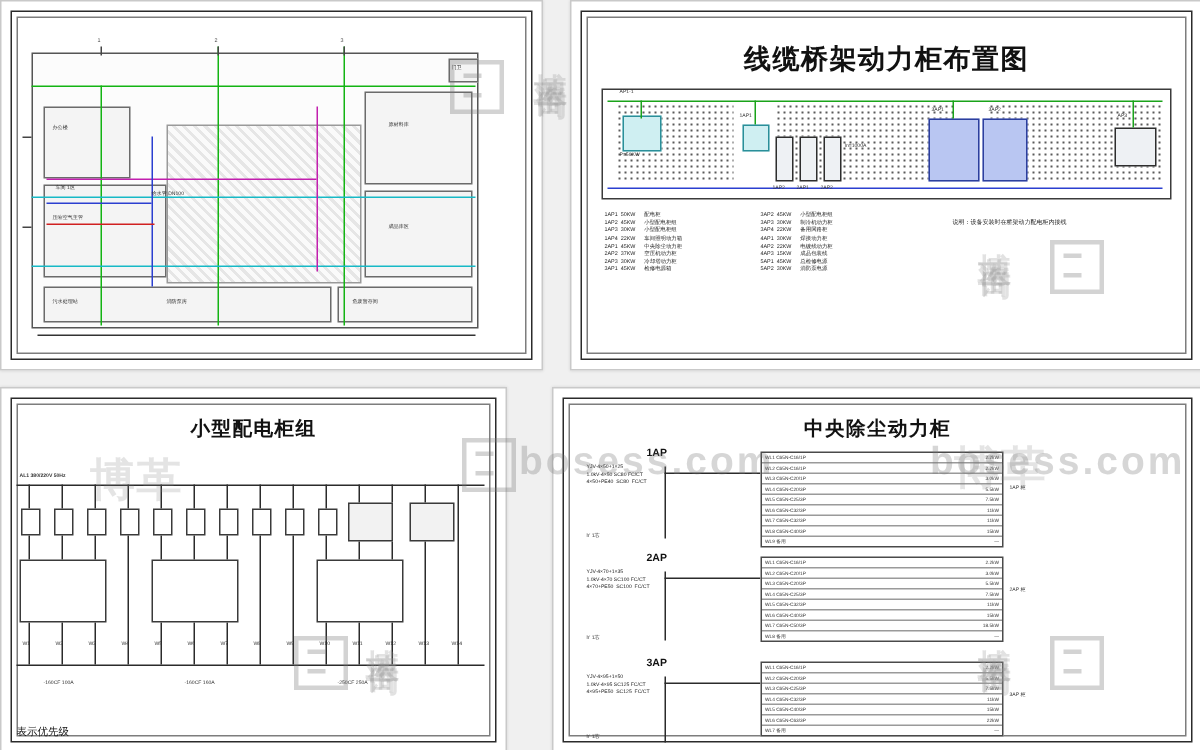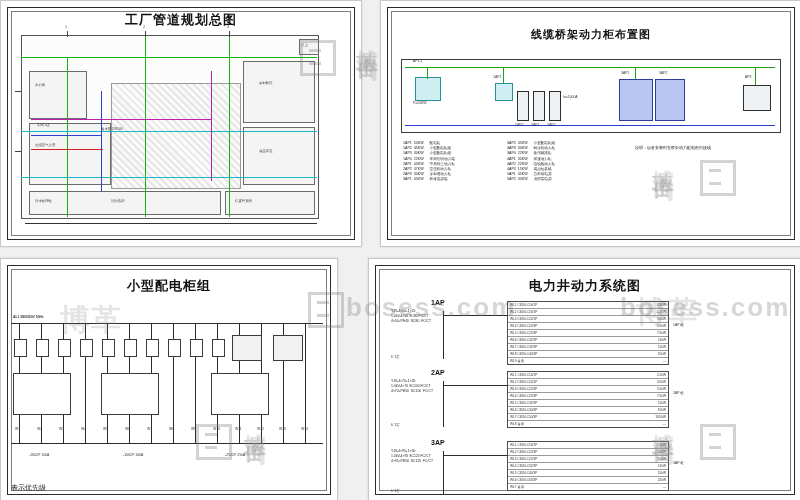--- a/index.html
+++ b/index.html
@@ -48,21 +48,21 @@
   .pipe.m{background:#c21fae;}
   .pipe.b{background:#2b3fd0;}
   .pipe.r{background:#d02020;}
   .pipe.k{background:#333;}
   .tick{position:absolute;background:#444;}
   .mini-lbl{position:absolute;font-size:3.4px;color:#333;white-space:nowrap;}
   .grid-num{position:absolute;font-size:3.6px;color:#444;}
 
   
   #sheet2{left:380px;top:0px;width:420px;height:245px;}
-  #sheet2 .sheet-title{top:26px;font-size:11px;}
+  #sheet2 .sheet-title{top:26px;font-size:18px;}
   .tray-wrap{position:absolute;left:16px;top:48px;right:14px;bottom:14px;}
   .tray-hall{
     position:absolute;left:4px;top:10px;width:378px;height:72px;
     border:1px solid #3b3b3b;background:#ffffff;
   }
   .tray-dots{
     position:absolute;
     background-image:radial-gradient(#5a5a5a .6px,transparent .7px);
     background-size:4px 4px;
   }
@@ -122,21 +122,20 @@
     color:rgba(130,130,130,.22);font-size:30px;font-weight:bold;letter-spacing:1px;
   }
 </style>
 </head>
 <body>
 
 <div class="sheet" id="sheet1">
   <div class="sheet-inner">
     <div class="sheet-inner2"></div>
   </div>
-  <div class="sheet-title">工厂管道规划总图</div>
 
   <div class="plan-wrap">
     <div class="plan-outline"></div>
 
     <div class="plan-block" style="left:14px;top:40px;width:56px;height:46px;"></div>
     <div class="plan-block" style="left:14px;top:92px;width:80px;height:60px;"></div>
     <div class="plan-hatch" style="left:96px;top:52px;width:128px;height:104px;"></div>
     <div class="plan-block" style="left:228px;top:30px;width:70px;height:60px;"></div>
     <div class="plan-block" style="left:228px;top:96px;width:70px;height:56px;"></div>
     <div class="plan-block" style="left:14px;top:160px;width:190px;height:22px;"></div>
@@ -301,21 +300,21 @@
     <div class="txt" style="left:112px;top:152px;">-160CF 160A</div>
     <div class="txt" style="left:214px;top:152px;">-250CF 250A</div>
   </div>
   <div class="foot">表示优先级</div>
 </div>
 
 <div class="sheet" id="sheet4">
   <div class="sheet-inner">
     <div class="sheet-inner2"></div>
   </div>
-  <div class="sheet-title">电力井动力系统图</div>
+  <div class="sheet-title">中央除尘动力柜</div>
 
   <div class="shaft-wrap">
 
     <div class="panel-title" style="left:48px;top:0px;">1AP</div>
     <div class="feed" style="left:8px;top:10px;">YJV-4×50+1×25
 1.0kV-4×50 SC80 FC/CT
 4×50+PE40  SC80  FC/CT</div>
     <div class="vline" style="left:60px;top:12px;height:48px;background:#2b2b2b;position:absolute;width:1px;"></div>
     <div class="bus" style="left:60px;top:16px;width:64px;"></div>
     <div class="tbl" style="left:124px;top:2px;width:160px;">

